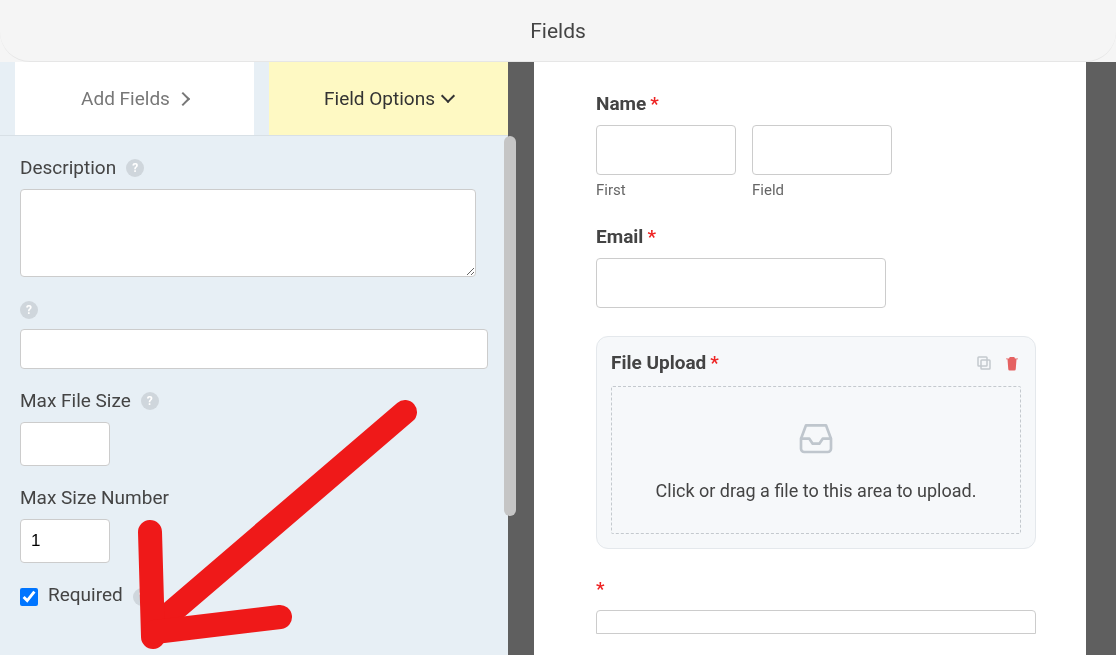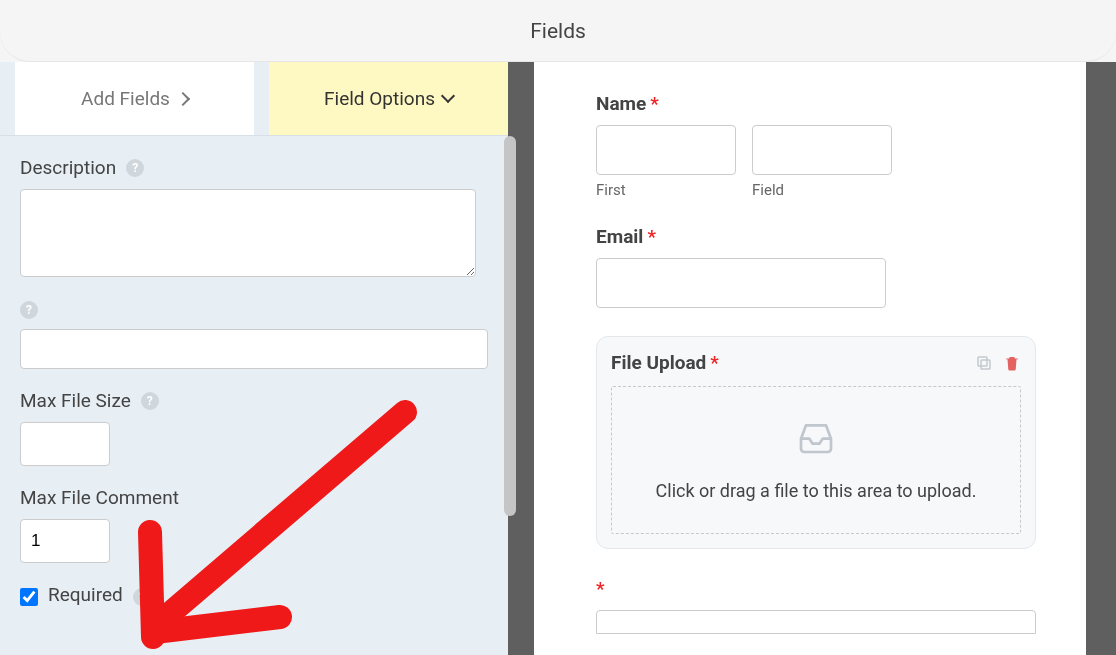--- a/index.html
+++ b/index.html
@@ -275,21 +275,21 @@
       <div>
         <div class="opt-label">
           <span>Max File Size</span>
           <span class="help-icon">?</span>
         </div>
         <input class="opt-input small" style="">
       </div>
 
       <div>
         <div class="opt-label">
-          <span>Max File Comment</span>
+          <span>Max Size Number</span>
         </div>
         <input class="opt-input small" value="1" style="">
       </div>
 
       <div class="checkbox-row">
         <input type="checkbox" checked="" style="">
         <span>Required</span>
         <span class="help-icon">?</span>
       </div>
 

